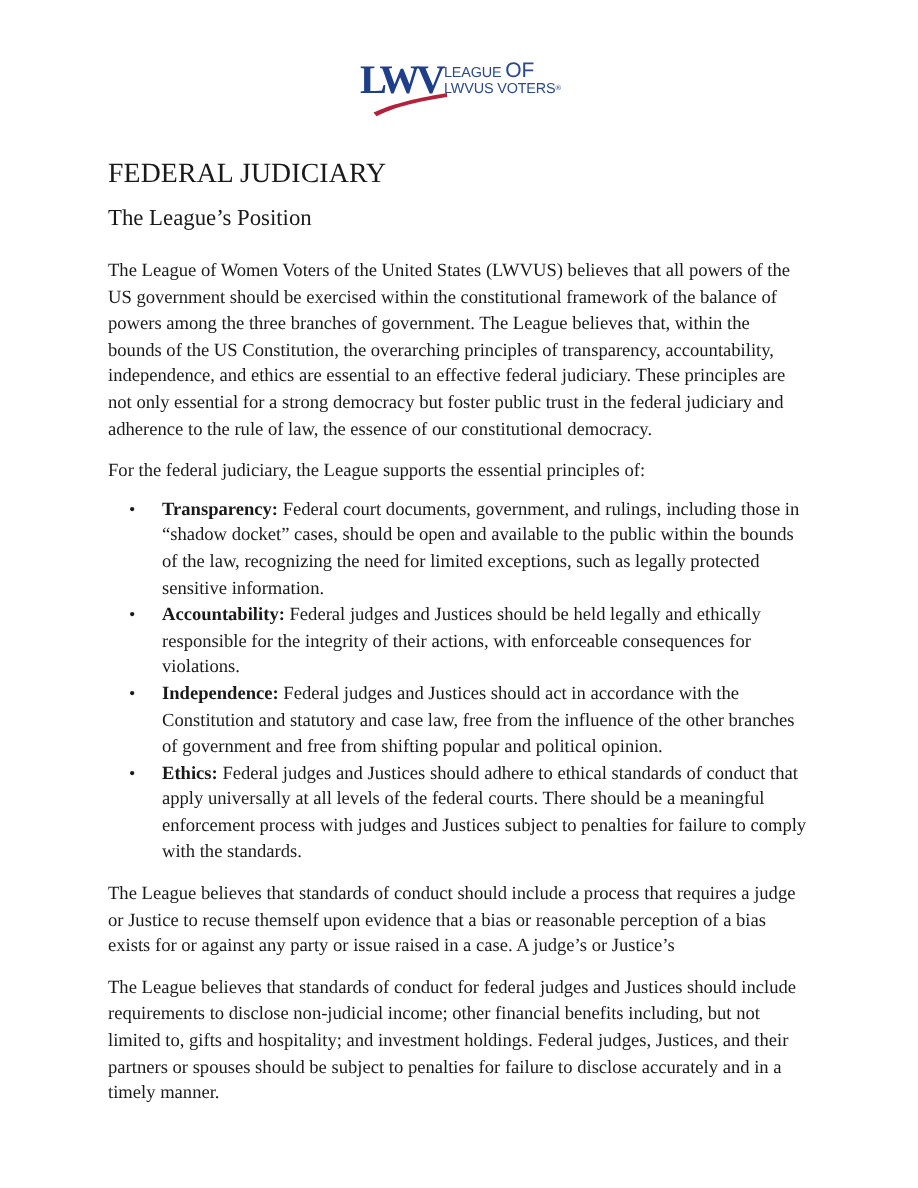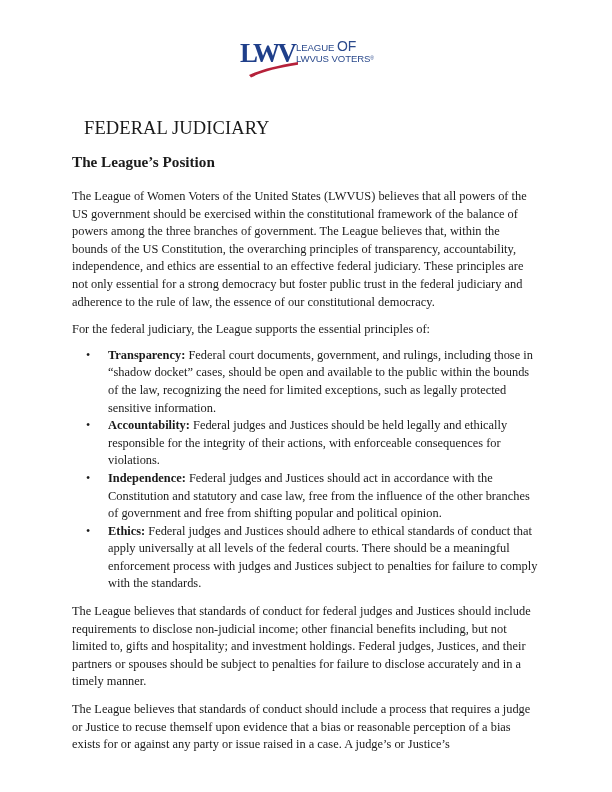--- a/index.html
+++ b/index.html
@@ -46,27 +46,27 @@
     .content {
       position: absolute;
       left: 72px;
       top: 104px;
       width: 470px;
     }
     h1 {
       font-family: "Liberation Serif", "DejaVu Serif", serif;
       font-weight: normal;
       font-size: 18.5px;
-      margin: 12px;
+      margin: 0;
       line-height: 24px;
       letter-spacing: 0.1px;
     }
     h2 {
       font-family: "Liberation Serif", "DejaVu Serif", serif;
-      font-weight: bold;
+      font-weight: normal;
       font-size: 15.2px;
       margin: 8px 0 16px 0;
       line-height: 20px;
     }
     .subtitle {
       font-style: italic;
       font-size: 11.3px;
       line-height: 15px;
       margin: 10px 0 0 0;
       white-space: nowrap;
@@ -126,15 +126,15 @@
       <span class="bullet">•</span><b>Accountability:</b><span> Federal judges and Justices should be held legally and ethically responsible for the integrity of their actions, with enforceable consequences for violations.</span>
     </li>
     <li>
       <span class="bullet">•</span><b>Independence:</b><span> Federal judges and Justices should act in accordance with the Constitution and statutory and case law, free from the influence of the other branches of government and free from shifting popular and political opinion.</span>
     </li>
     <li>
       <span class="bullet">•</span><b>Ethics:</b><span> Federal judges and Justices should adhere to ethical standards of conduct that apply universally at all levels of the federal courts. There should be a meaningful enforcement process with judges and Justices subject to penalties for failure to comply with the standards.</span>
     </li>
   </ul>
 
+  <p>The League believes that standards of conduct should include a process that requires a judge or Justice to recuse themself upon evidence that a bias or reasonable perception of a bias exists for or against any party or issue raised in a case. A judge’s or Justice’s</p>
   <p>The League believes that standards of conduct for federal judges and Justices should include requirements to disclose non-judicial income; other financial benefits including, but not limited to, gifts and hospitality; and investment holdings. Federal judges, Justices, and their partners or spouses should be subject to penalties for failure to disclose accurately and in a timely manner.</p>
-  <p>The League believes that standards of conduct should include a process that requires a judge or Justice to recuse themself upon evidence that a bias or reasonable perception of a bias exists for or against any party or issue raised in a case. A judge’s or Justice’s</p>
 </div>
 
 </body></html>

